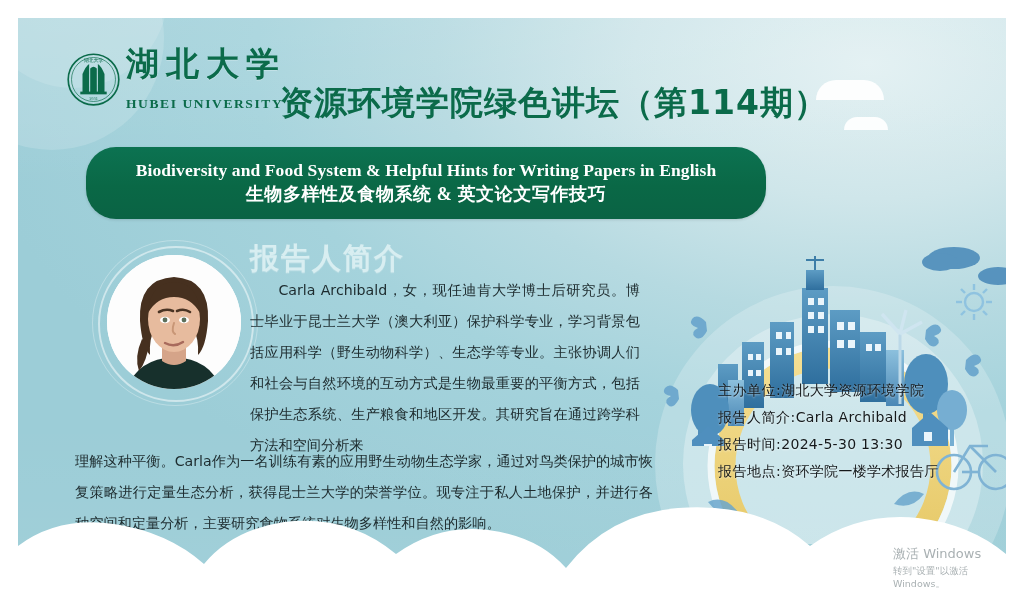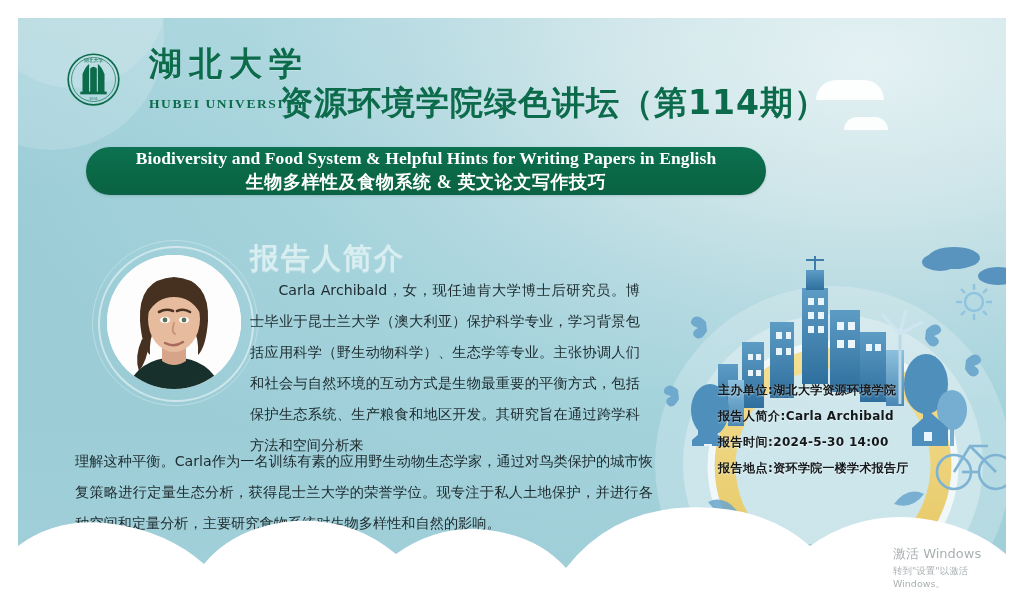--- a/index.html
+++ b/index.html
@@ -30,40 +30,40 @@
   .deco-circle-tl2{
     position:absolute;left:-40px;top:-120px;width:190px;height:190px;border-radius:50%;
     background:rgba(255,255,255,.13);
   }
   
   .cloud{position:absolute;background:#ffffff;border-radius:999px 999px 0 0;opacity:.92;}
   
   .hills{position:absolute;left:0;bottom:0;width:100%;height:120px;}
   
   .header{position:absolute;left:0;top:0;width:100%;height:118px;}
-  .logo-wrap{position:absolute;left:48px;top:30px;display:flex;align-items:center;gap:28px;}
+  .logo-wrap{position:absolute;left:48px;top:30px;display:flex;align-items:center;gap:5px;}
   .seal{width:55px;height:55px;flex:0 0 55px;position:relative;}
   .uni-name{display:flex;flex-direction:column;line-height:1;}
   .uni-cn{
     font-family:"Liberation Serif","DejaVu Serif",serif;
     font-size:33px;font-weight:700;color:#0b6b4a;letter-spacing:7px;
     text-shadow:0 1px 0 rgba(255,255,255,.25);
   }
   .uni-en{
     font-family:"Liberation Serif","DejaVu Serif",serif;
     font-size:13.5px;font-weight:700;color:#0b6b4a;letter-spacing:1.6px;margin-top:16px;
   }
   .main-title{
     position:absolute;left:262px;top:48px;white-space:nowrap;
     font-family:"DejaVu Sans","Liberation Sans",sans-serif;
     font-size:33px;font-weight:700;color:#0b6b4a;letter-spacing:1px;margin-top:15px;
   }
   
   .banner{
-    position:absolute;left:68px;top:129px;width:680px;height:48px;
+    position:absolute;left:68px;top:129px;width:680px;height:72px;
     background:linear-gradient(180deg,#0c7251 0%,#0a6846 55%,#0a6344 100%);
     border-radius:30px;
     display:flex;flex-direction:column;align-items:center;justify-content:center;
     box-shadow:0 1px 3px rgba(0,0,0,.12);
   }
   .banner-en{
     font-family:"Liberation Serif","DejaVu Serif",serif;
     font-size:17.5px;font-weight:700;color:#ffffff;letter-spacing:.1px;line-height:1.1;
   }
   .banner-cn{
@@ -104,21 +104,21 @@
   
   .eco{position:absolute;right:-6px;top:196px;width:358px;height:330px;}
   
   .info{
     position:absolute;left:700px;top:364px;
     display:flex;flex-direction:column;gap:9px;
   }
   .info-row{
     display:flex;align-items:baseline;white-space:nowrap;
     font-family:"DejaVu Sans","Liberation Sans",sans-serif;
-    font-size:12px;font-weight:700;color:#14181a;
+    font-size:14px;font-weight:400;color:#14181a;
     text-shadow:0 1px 2px rgba(255,255,255,.55);
   }
   .info-label{letter-spacing:.5px;}
   .info-value{letter-spacing:.3px;}
   
   .watermark{
     position:absolute;left:875px;top:528px;text-align:left;
     font-family:"DejaVu Sans","Liberation Sans",sans-serif;
     color:#8c9699;opacity:.75;pointer-events:none;
   }
@@ -345,21 +345,21 @@
     <div class="info-row">
       <span class="info-label">主办单位:</span>
       <span class="info-value">湖北大学资源环境学院</span>
     </div>
     <div class="info-row">
       <span class="info-label">报告人简介:</span>
       <span class="info-value">Carla Archibald</span>
     </div>
     <div class="info-row">
       <span class="info-label">报告时间:</span>
-      <span class="info-value">2024-5-30 14:00</span>
+      <span class="info-value">2024-5-30 13:30</span>
     </div>
     <div class="info-row">
       <span class="info-label">报告地点:</span>
       <span class="info-value">资环学院一楼学术报告厅</span>
     </div>
   </div>
 
   <div class="hills">
     <svg viewBox="0 0 988 120" width="988" height="120" preserveAspectRatio="none" aria-hidden="true">
       <path d="M0 120 L0 78 Q40 48 96 56 Q150 64 186 96 Q214 62 266 54 Q330 46 378 86 Q420 56 470 62 Q520 68 548 100 Q590 46 660 40 Q742 34 792 78 Q840 44 900 50 Q952 56 988 86 L988 120 Z" fill="#ffffff"></path>

